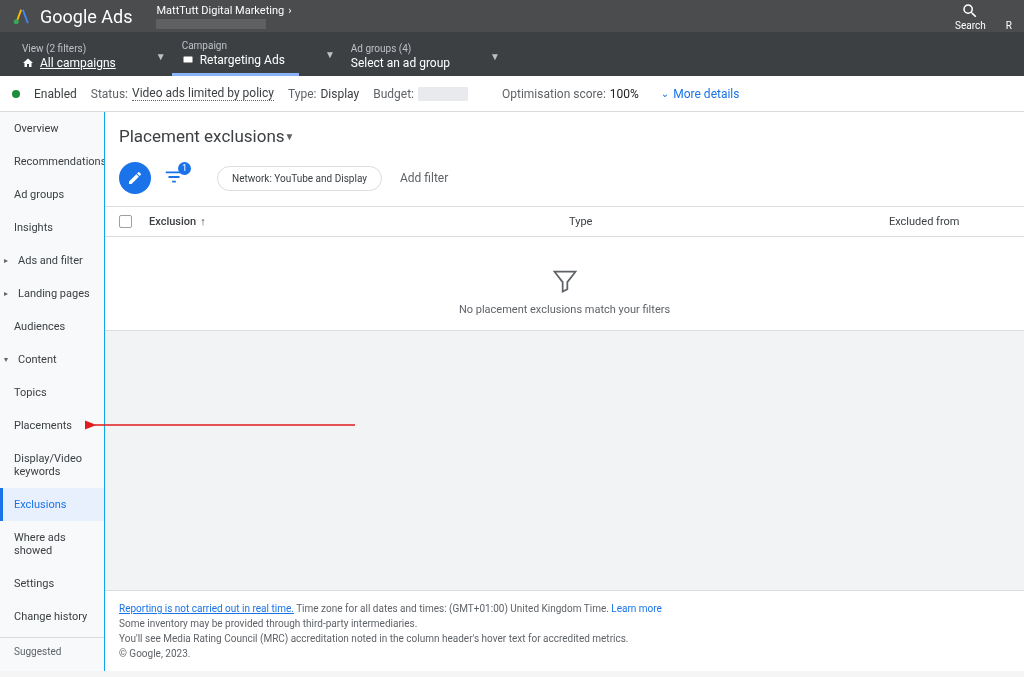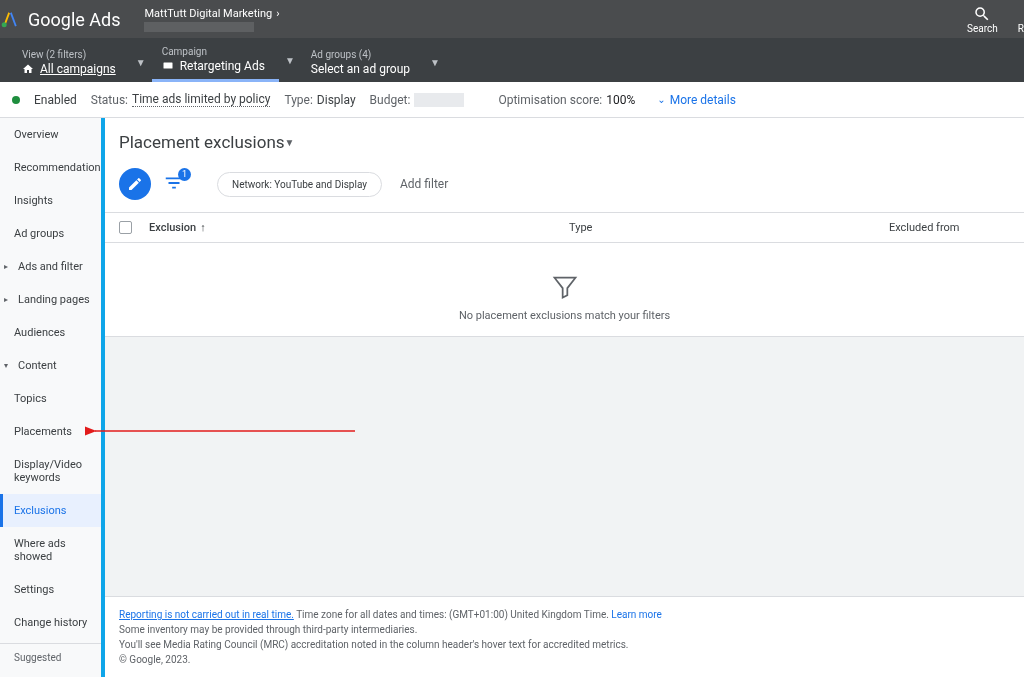--- a/index.html
+++ b/index.html
@@ -1,44 +1,44 @@
 <!DOCTYPE html>
 <html><head>
 <meta charset="utf-8">
 <style>
 * { box-sizing: border-box; margin: 0; padding: 0; font-family: Roboto, Arial, sans-serif; }
 body { width: 1024px; height: 677px; overflow: hidden; background: #f5f5f5; font-size: 13px; color: #3c4043; }
-.header { background: #4a4c4e; color: #fff; height: 38px; display: flex; align-items: center; padding: 0 0; }
+.header { background: #4a4c4e; color: #fff; height: 32px; display: flex; align-items: center; padding: 0 12px; }
 .logo-wrap { display: flex; align-items: center; gap: 8px; }
 .logo-text { font-size: 18px; font-weight: 400; }
 .account { margin-left: 24px; font-size: 11px; display: flex; flex-direction: column; line-height: 13px; }
 .account-name { display: flex; align-items: center; gap: 4px; }
 .account-sub { color: #8b8d8f; background: #5e6062; height: 10px; width: 110px; margin-top: 2px; }
 .hdr-right { margin-left: auto; display: flex; align-items: flex-start; gap: 20px; }
 .hdr-icon-btn { display: flex; flex-direction: column; align-items: center; font-size: 10px; cursor: pointer; }
 .hdr-icon-btn svg { width: 18px; height: 18px; fill: #fff; }
 .breadcrumb-bar { background: #3c4043; height: 44px; display: flex; align-items: flex-end; color: #fff; padding: 0 12px; }
 .crumb { display: flex; flex-direction: column; padding: 6px 14px 6px 10px; position: relative; line-height: 14px; cursor: pointer; }
 .crumb::after { content: ""; position: absolute; right: -10px; top: 50%; transform: translateY(-50%); border-left: 10px solid transparent; border-top: 22px solid transparent; border-bottom: 22px solid transparent; }
 .crumb .c-top { font-size: 10px; color: #bdc1c6; display: flex; align-items: center; gap: 4px; }
 .crumb .c-bot { font-size: 12px; display: flex; align-items: center; gap: 6px; }
 .crumb.active { border-bottom: 3px solid #8ab4f8; }
 .crumb.view .c-bot { text-decoration: underline; }
-.crumb-wrap { display: flex; align-items: center; }
+.crumb-wrap { display: flex; align-items: center; gap: 20px; }
 .crumb-dd { padding: 0 6px; color: #bdc1c6; font-size: 10px; }
 .status-bar { background: #fff; height: 36px; border-bottom: 1px solid #dadce0; display: flex; align-items: center; padding: 0 12px; font-size: 12px; gap: 14px; color: #3c4043; }
 .dot-green { width: 8px; height: 8px; background: #1e8e3e; border-radius: 50%; }
 .status-item { display: flex; align-items: center; gap: 4px; }
 .status-label { color: #5f6368; }
 .status-val-dotted { border-bottom: 1px dotted #5f6368; }
 .budget-bar { background: #e8eaed; width: 50px; height: 14px; display: inline-block; }
 .opt-pct { color: #202124; }
 .more-details { color: #1a73e8; display: flex; align-items: center; gap: 4px; cursor: pointer; margin-left: 8px; }
 .main { display: flex; height: calc(677px - 38px - 44px - 36px); }
-.sidebar { width: 105px; background: #f8f9fa; border-right: 4px solid #0ea5e9; overflow-y: auto; display: flex; flex-direction: column; }
+.sidebar { width: 105px; background: #f8f9fa; border-right: 1px solid #0ea5e9; overflow-y: auto; display: flex; flex-direction: column; }
 .side-item { padding: 10px 8px 10px 14px; font-size: 11px; color: #3c4043; cursor: pointer; display: flex; align-items: center; gap: 4px; }
 .side-item.sub { padding-left: 14px; }
 .side-item.expandable::before { content: "▸"; font-size: 8px; color: #5f6368; margin-left: -10px; width: 10px; }
 .side-item.expanded::before { content: "▾"; font-size: 8px; color: #5f6368; margin-left: -10px; width: 10px; }
 .side-item.active { color: #1a73e8; background: #e8f0fe; border-left: 3px solid #1a73e8; padding-left: 11px; }
 .side-suggested { padding: 8px 8px 4px 14px; font-size: 10px; color: #5f6368; border-top: 1px solid #dadce0; margin-top: 4px; }
 .content { flex: 1; display: flex; flex-direction: column; background: #fff; position: relative; }
 .page-title-row { padding: 14px 14px 10px; display: flex; align-items: center; gap: 0; }
 .page-title { font-size: 17px; color: #3c4043; }
 .toolbar { padding: 6px 14px 12px; display: flex; align-items: center; gap: 12px; border-bottom: 1px solid #dadce0; }
@@ -131,21 +131,21 @@
     </div>
     <span class="crumb-dd">▼</span>
   </div>
 </div>
 
 <div class="status-bar">
   <span class="dot-green"></span>
   <span>Enabled</span>
   <span class="status-item">
     <span class="status-label">Status:</span>
-    <span class="status-val-dotted">Time ads limited by policy</span>
+    <span class="status-val-dotted">Video ads limited by policy</span>
   </span>
   <span class="status-item">
     <span class="status-label">Type:</span>
     <span>Display</span>
   </span>
   <span class="status-item">
     <span class="status-label">Budget:</span>
     <span class="budget-bar"></span>
   </span>
   <span class="status-item" style="margin-left:20px">
@@ -155,22 +155,22 @@
   <span class="more-details">
     <span style="color:#1a73e8;font-size:10px">⌄</span>
     <span>More details</span>
   </span>
 </div>
 
 <div class="main">
   <div class="sidebar">
     <div class="side-item">Overview</div>
     <div class="side-item">Recommendations</div>
+    <div class="side-item">Ad groups</div>
     <div class="side-item">Insights</div>
-    <div class="side-item">Ad groups</div>
     <div class="side-item expandable">Ads and filter</div>
     <div class="side-item expandable">Landing pages</div>
     <div class="side-item">Audiences</div>
     <div class="side-item expanded">Content</div>
     <div class="side-item sub">Topics</div>
     <div class="side-item sub">Placements</div>
     <div class="side-item sub">Display/Video keywords</div>
     <div class="side-item sub active">Exclusions</div>
     <div class="side-item sub">Where ads showed</div>
     <div class="side-item">Settings</div>

